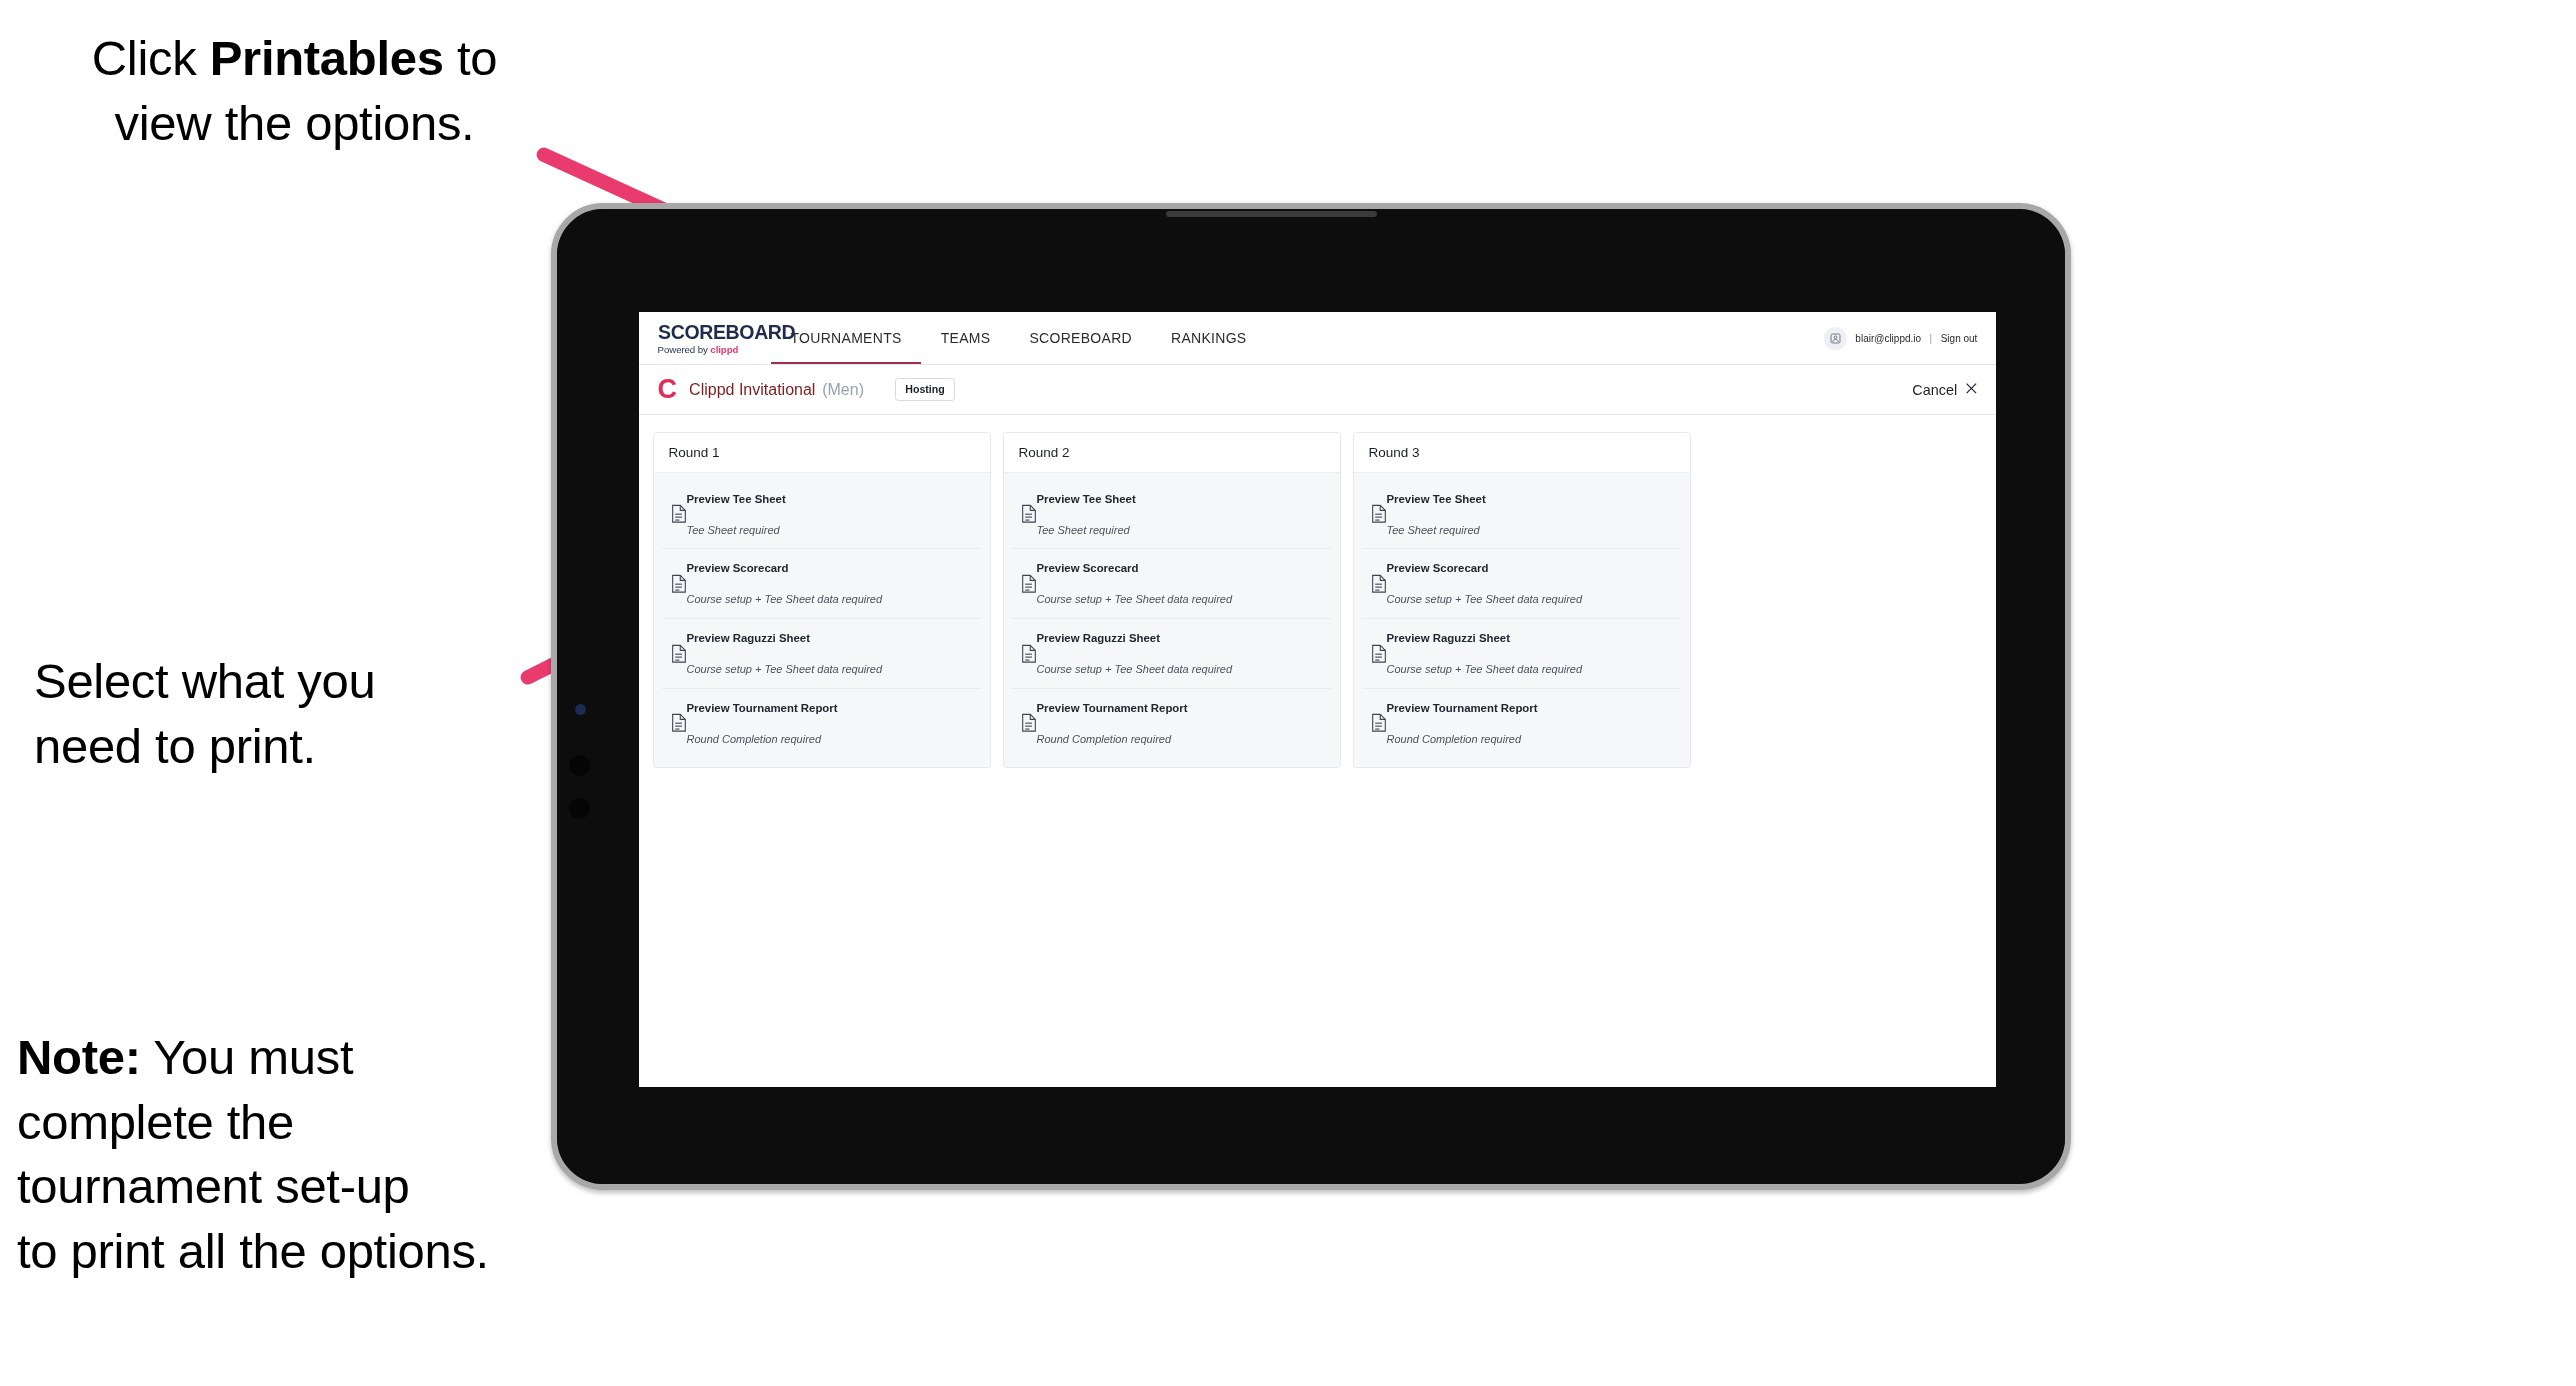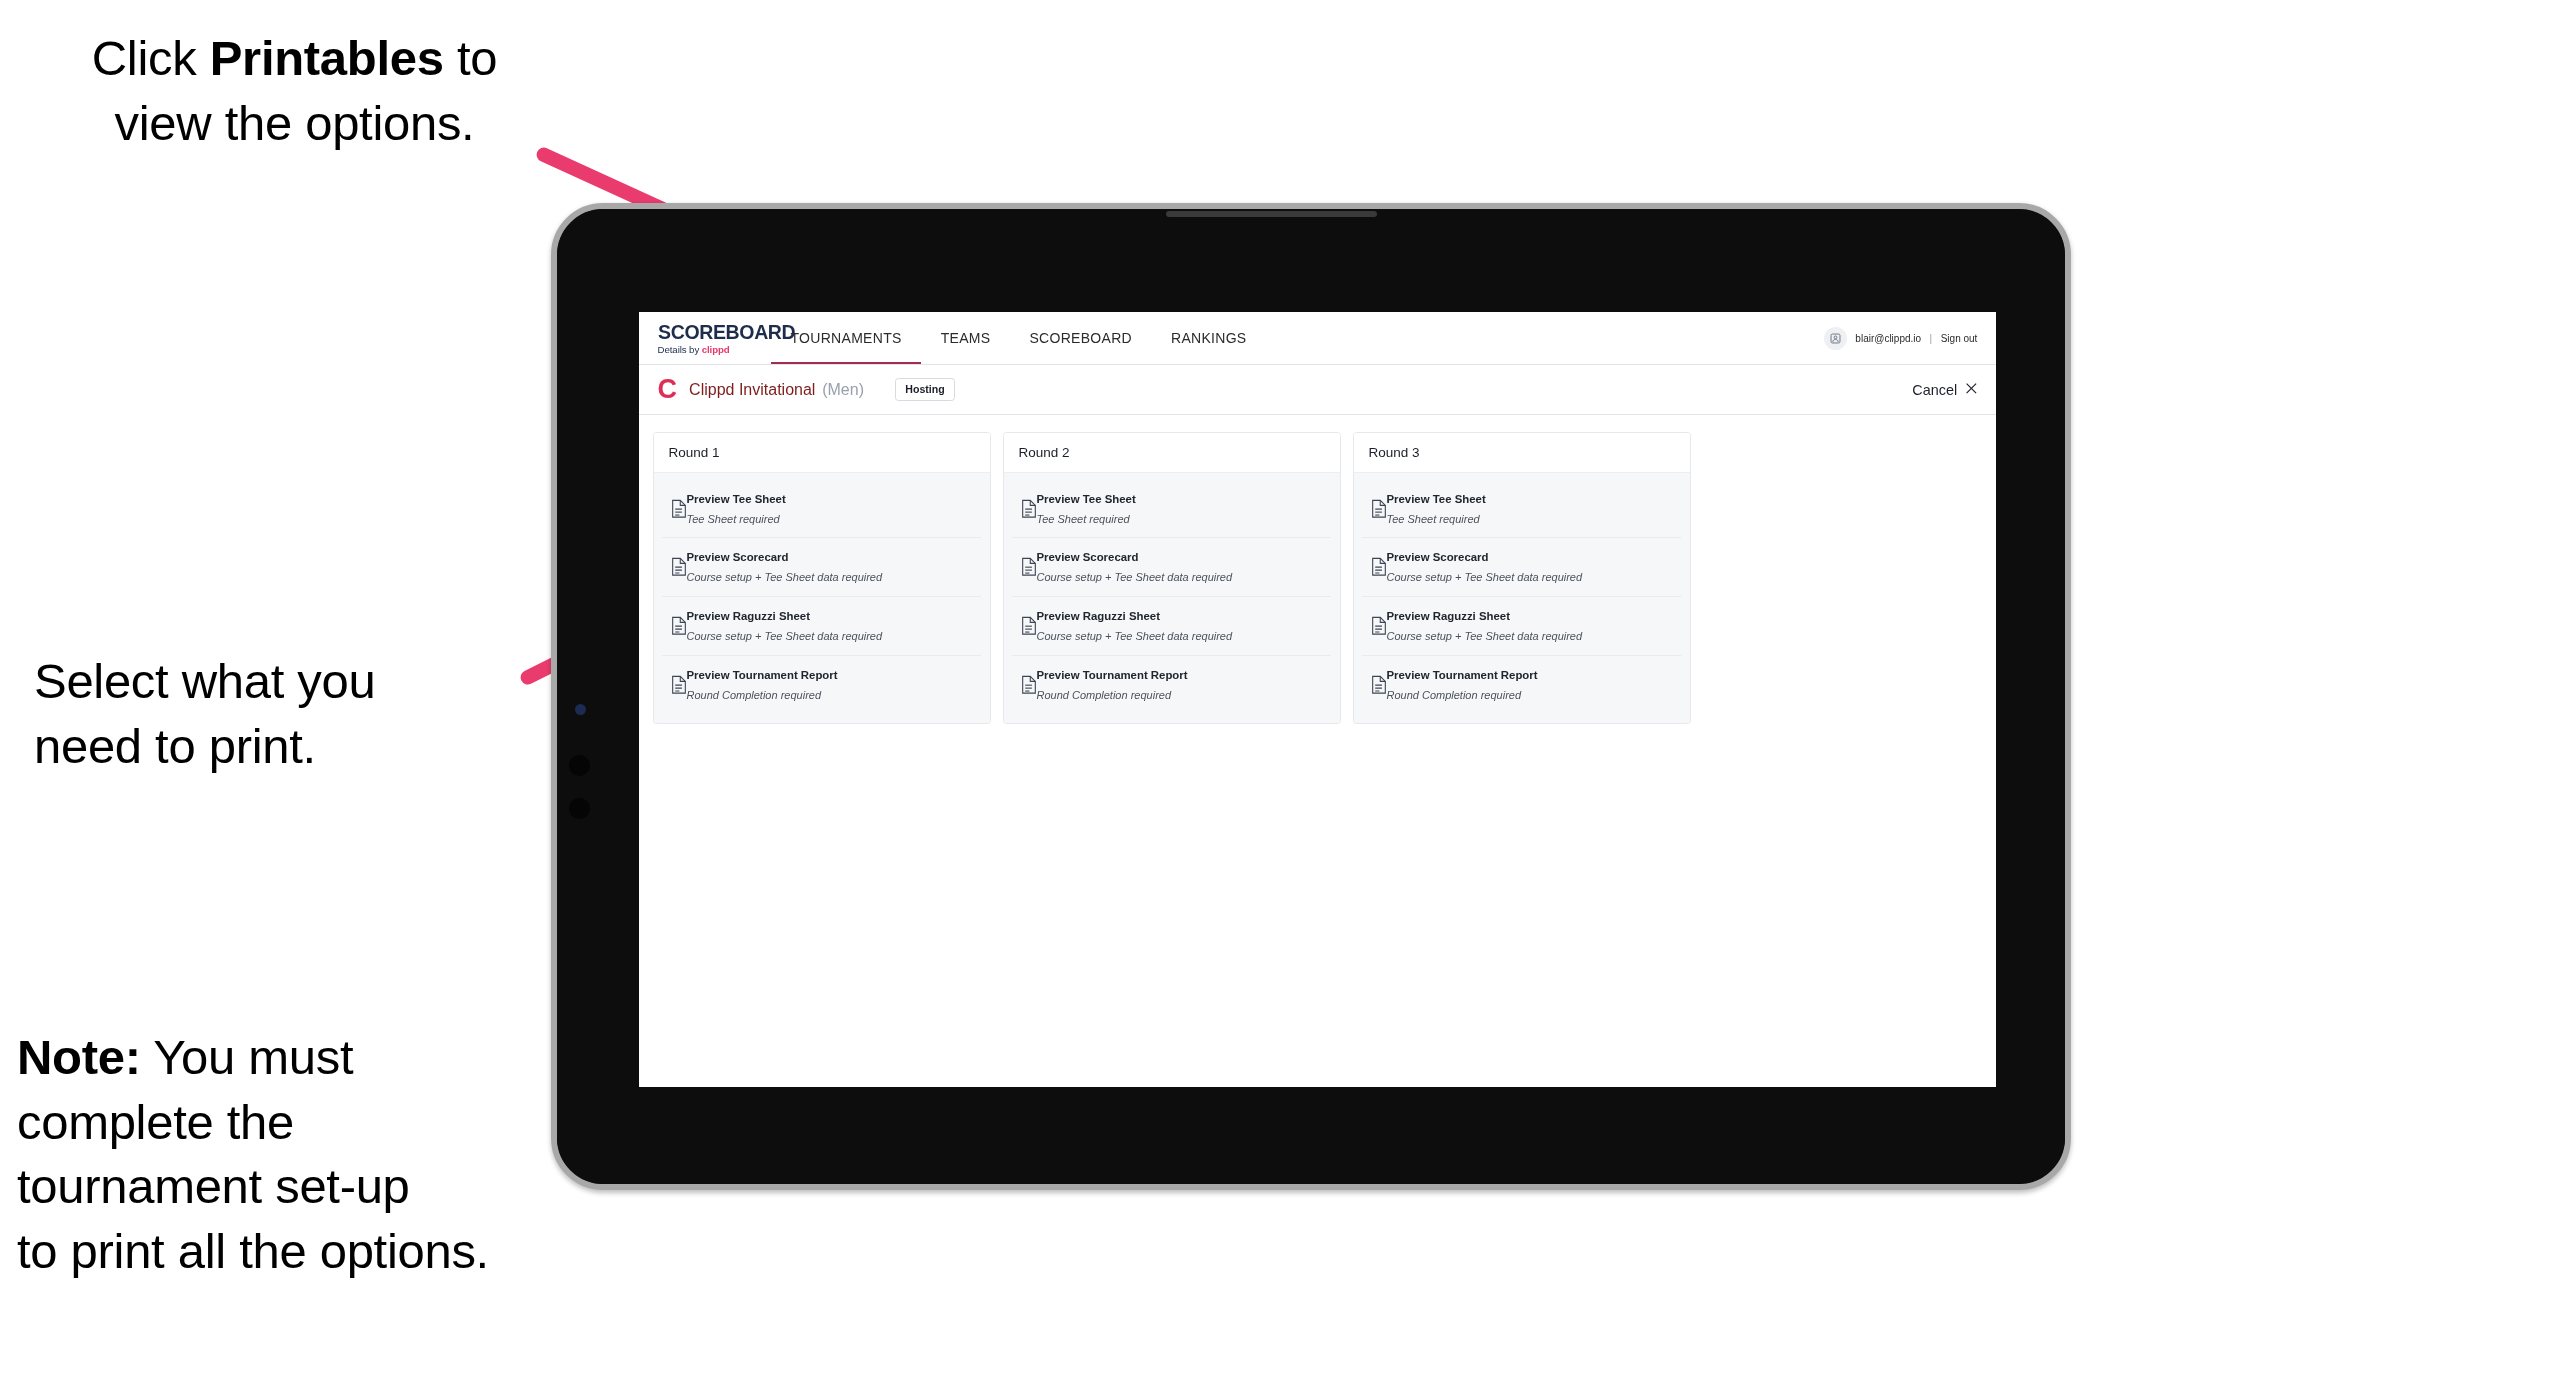--- a/index.html
+++ b/index.html
@@ -267,21 +267,21 @@
   .item-text { line-height: 1.25; }
   .item-title {
     font-size: 11.4px;
     font-weight: bold;
     color: #20262f;
   }
   .item-sub {
     font-size: 11px;
     font-style: italic;
     color: #4a515d;
-    margin-top: 5px;
+    margin-top: 16px;
   }
 </style>
 </head>
 <body>
 
 <div class="annot" id="annot-click"><span>Click </span><b>Printables</b><span> to
 view the options.</span></div>
 
 <div class="annot" id="annot-select">Select what you
  need to print.</div>
@@ -309,21 +309,21 @@
     <div id="top-speaker"></div>
     <div class="bezel-dot" id="cam-dot"></div>
     <div class="bezel-dot" id="btn-dot-1"></div>
     <div class="bezel-dot" id="btn-dot-2"></div>
 
     <div id="screen">
 
       <div id="topnav">
         <div id="brand">
           <div id="brand-title">SCOREBOARD</div>
-          <div id="brand-sub"><span>Details by </span><span class="pink">clippd</span></div>
+          <div id="brand-sub"><span>Powered by </span><span class="pink">clippd</span></div>
         </div>
 
         <div class="topnav-item active">
             <span>TOURNAMENTS</span>
           </div>
         <div class="topnav-item">
             <span>TEAMS</span>
           </div>
         <div class="topnav-item">
             <span>SCOREBOARD</span>

